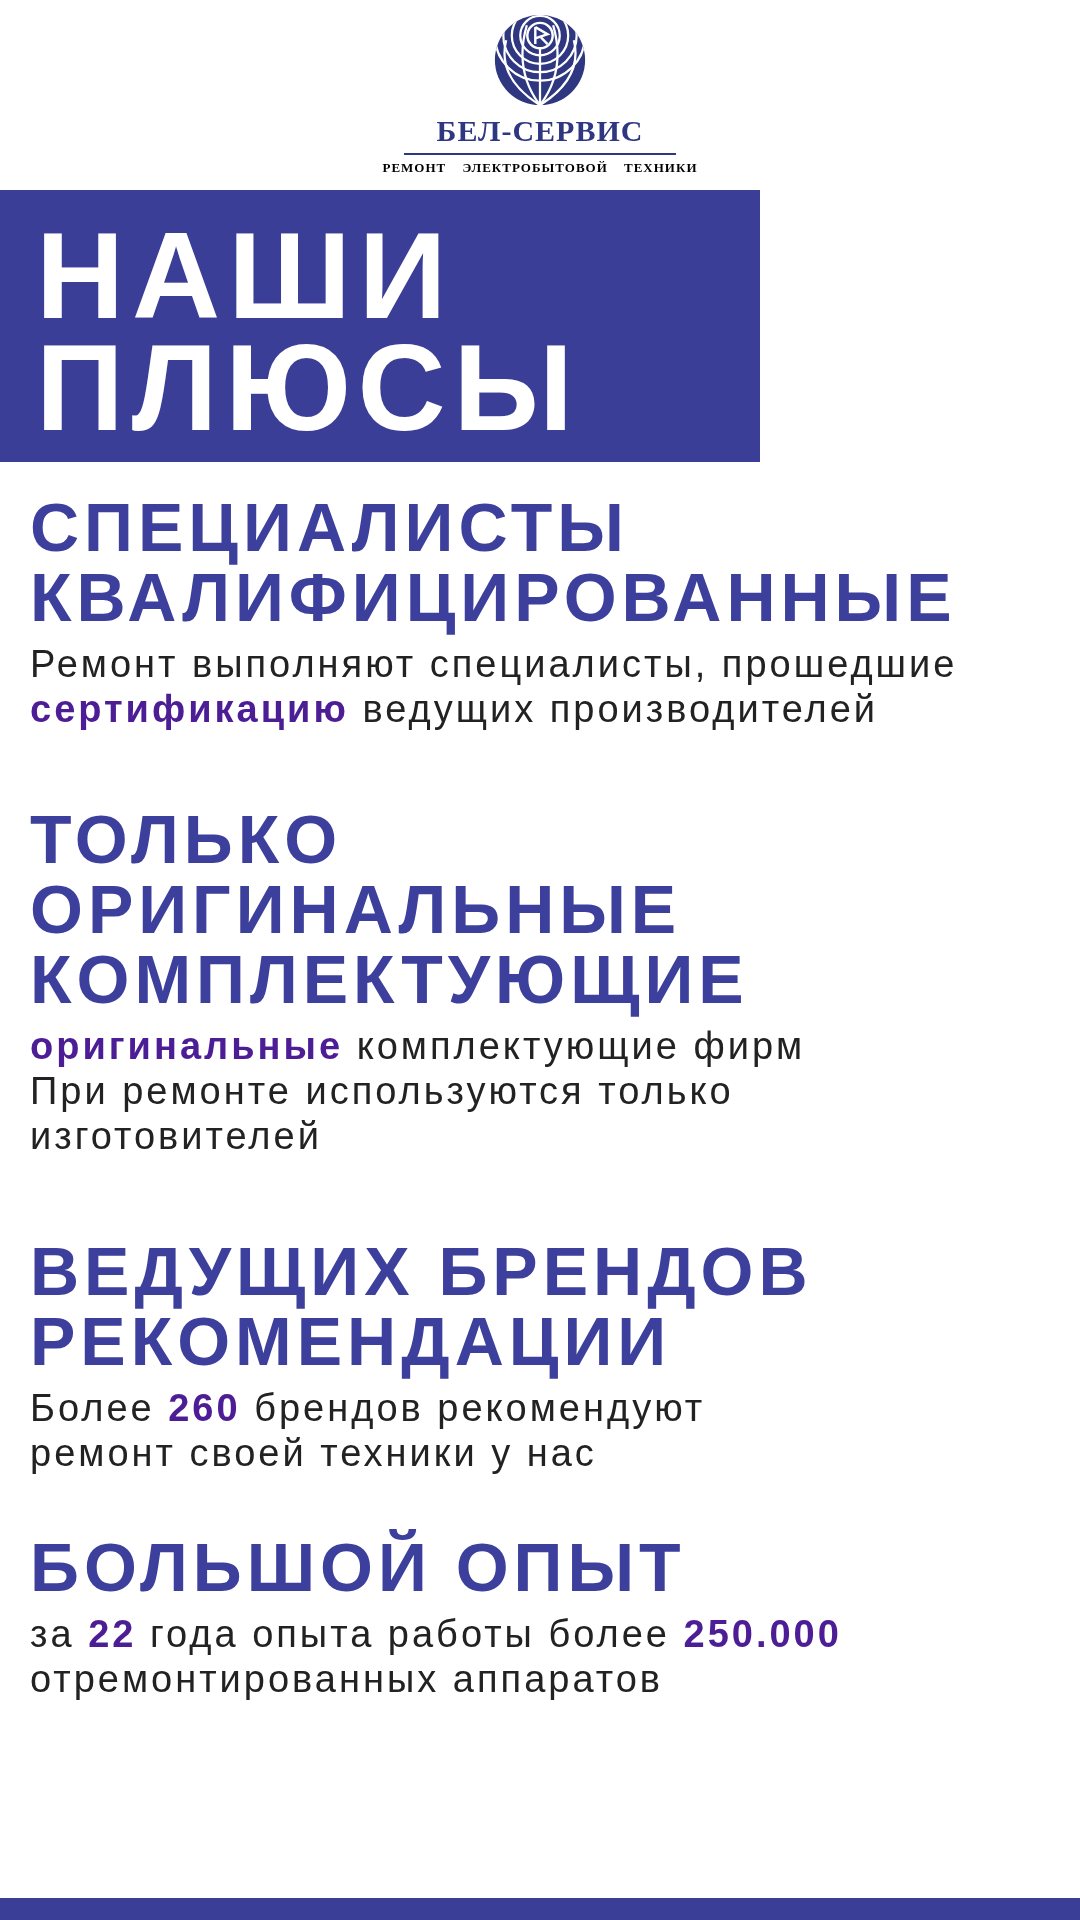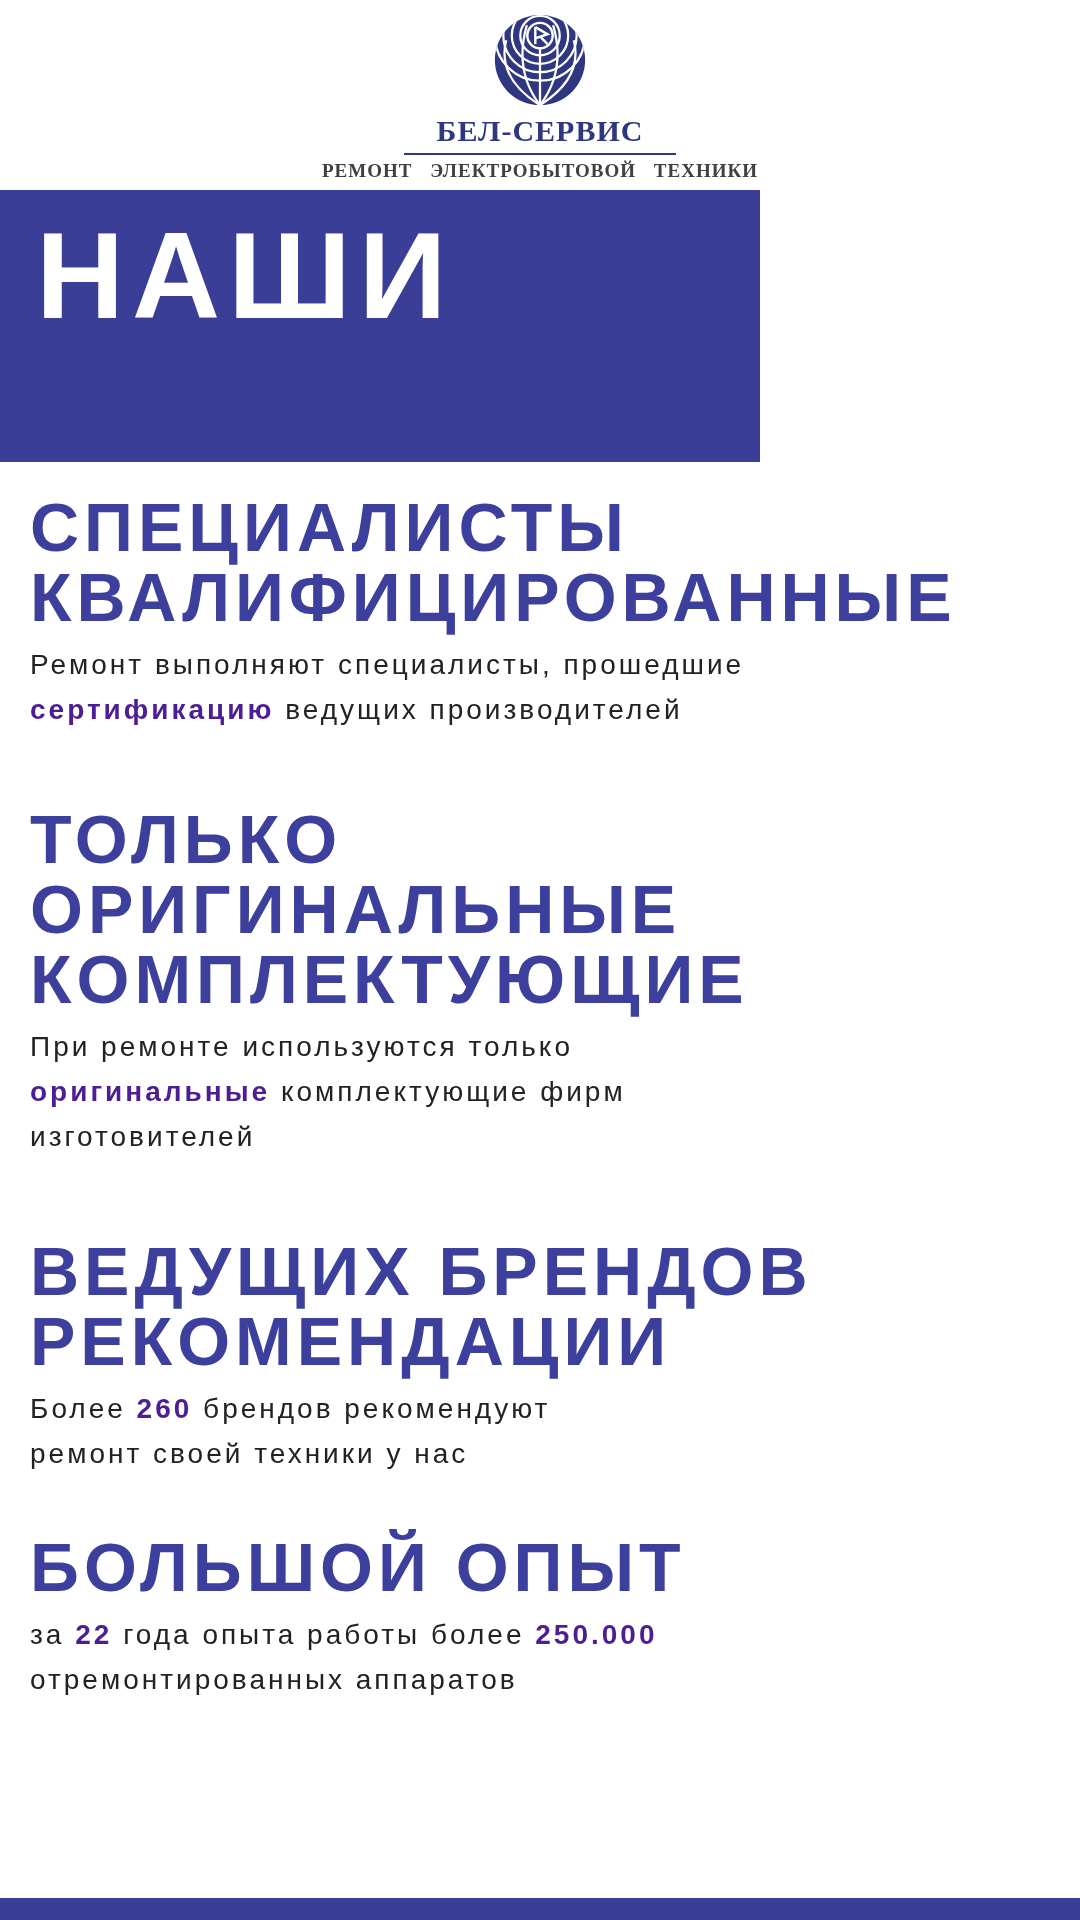--- a/index.html
+++ b/index.html
@@ -11,21 +11,21 @@
   
   .logo{position:absolute;top:12px;left:0;right:0;text-align:center;}
   .globe{display:block;margin:0 auto;}
   .brand{
     font-family:"Liberation Serif", serif;font-weight:bold;
     font-size:30px;line-height:1;color:#2e3780;letter-spacing:1px;margin-top:8px;
   }
   .brand-rule{width:272px;height:2px;background:#2e3780;margin:7px auto 5px auto;}
   .tagline{
     font-family:"Liberation Serif", serif;font-weight:bold;
-    font-size:19px;color:#404040;letter-spacing:1px;word-spacing:12px;text-align:center;
+    font-size:13px;color:#000000;letter-spacing:1px;word-spacing:12px;text-align:center;
   }
 
   
   .banner{
     position:absolute;top:190px;left:0;width:760px;height:272px;
     background:#3a3e96;box-sizing:border-box;padding:30px 0 0 36px;
   }
   .banner-line{
     color:#ffffff;font-weight:bold;font-size:122px;line-height:112px;
     letter-spacing:8px;white-space:nowrap;
@@ -33,21 +33,21 @@
 
   
   .sec{position:absolute;left:30px;right:10px;}
   .sec1{top:492px;} .sec2{top:804px;} .sec3{top:1236px;} .sec4{top:1532px;}
   .h-line{
     color:#3c3f9b;font-weight:bold;font-size:68px;line-height:70px;
     letter-spacing:5px;white-space:nowrap;
   }
   .body{margin-top:10px;}
   .b-line{
-    color:#222222;font-size:28px;line-height:45px;letter-spacing:3px;white-space:nowrap;
+    color:#222222;font-size:38px;line-height:45px;letter-spacing:3px;white-space:nowrap;
   }
   .accent{color:#4c1d95;font-weight:bold;}
 
   
   .footer-bar{position:absolute;left:0;bottom:0;width:1080px;height:22px;background:#3a3e96;}
 </style>
 </head>
 <body>
 
 <div class="page">
@@ -78,38 +78,39 @@
         <path d="M51,27 L58,34"></path>
       </g>
     </svg>
     <div class="brand">БЕЛ-СЕРВИС</div>
     <div class="brand-rule"></div>
     <div class="tagline">РЕМОНТ  ЭЛЕКТРОБЫТОВОЙ  ТЕХНИКИ</div>
   </header>
 
   <div class="banner">
     <div class="banner-line">НАШИ</div>
+    <div class="banner-line">ПЛЮСЫ</div>
   </div>
 
   <main>
       <section class="sec sec1">
         <div class="h-line">СПЕЦИАЛИСТЫ</div>
         <div class="h-line">КВАЛИФИЦИРОВАННЫЕ</div>
         <div class="body">
           <div class="b-line"><span>Ремонт выполняют специалисты, прошедшие</span></div>
           <div class="b-line"><span class="accent">сертификацию</span><span> ведущих производителей</span></div>
         </div>
       </section>
       <section class="sec sec2">
         <div class="h-line">ТОЛЬКО</div>
         <div class="h-line">ОРИГИНАЛЬНЫЕ</div>
         <div class="h-line">КОМПЛЕКТУЮЩИЕ</div>
         <div class="body">
+          <div class="b-line"><span class="accent">оригинальные</span><span> комплектующие фирм</span></div>
           <div class="b-line"><span>При ремонте используются только</span></div>
-          <div class="b-line"><span class="accent">оригинальные</span><span> комплектующие фирм</span></div>
           <div class="b-line"><span>изготовителей</span></div>
         </div>
       </section>
       <section class="sec sec3">
         <div class="h-line">ВЕДУЩИХ БРЕНДОВ</div>
         <div class="h-line">РЕКОМЕНДАЦИИ</div>
         <div class="body">
           <div class="b-line"><span>Более </span><span class="accent">260</span><span> брендов рекомендуют</span></div>
           <div class="b-line"><span>ремонт своей техники у нас</span></div>
         </div>

